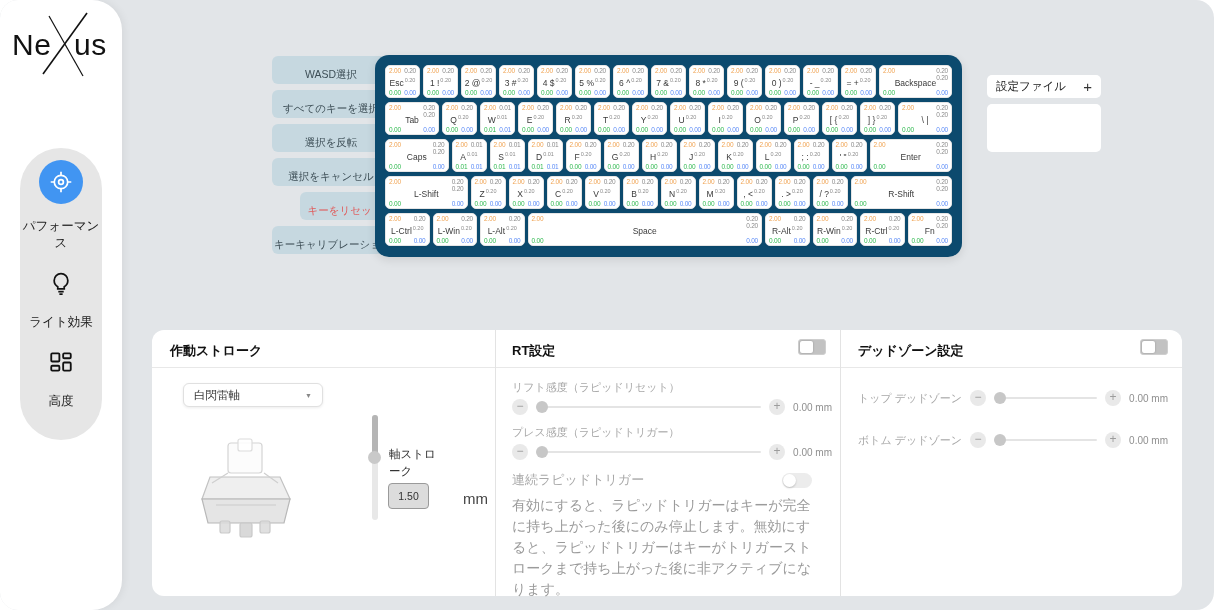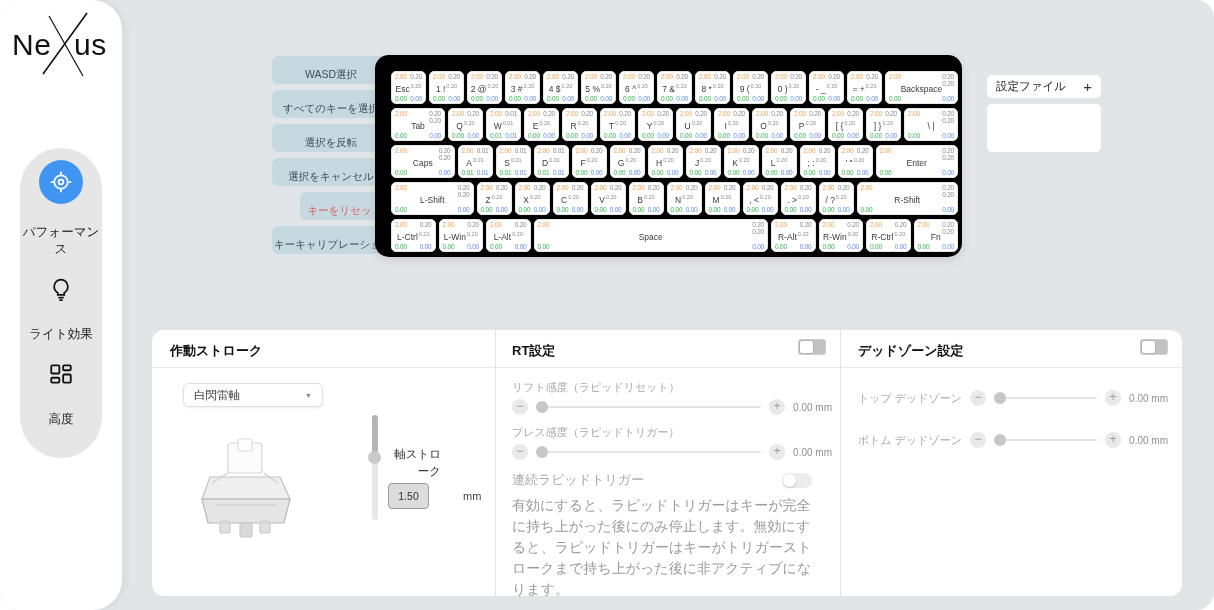--- a/index.html
+++ b/index.html
@@ -10,30 +10,30 @@
   .sidebar{position:absolute;left:0;top:0;bottom:0;width:122px;background:#fff;
            border-radius:0 30px 30px 0;box-shadow:2px 0 8px rgba(0,0,0,.06);}
   .logo{position:absolute;top:8px;left:10px;}
   .nav{position:absolute;left:20px;top:148px;width:82px;background:#e6e6e6;border-radius:41px;
        display:flex;flex-direction:column;align-items:center;padding:12px 0 30px;}
   .nav-item{display:flex;flex-direction:column;align-items:center;margin-top:14px;position:relative;cursor:pointer;}
   .nav-item:first-child{margin-top:0;}
   .nav-ic{width:44px;height:44px;display:flex;align-items:center;justify-content:center;border-radius:50%;}
   .nav-ic.active{background:#4195f2;}
   .nav-ic.plain{width:34px;height:34px;}
-  .nav-label{font-size:12.5px;color:#1e1e1e;text-align:center;line-height:1.35;margin-top:20px;width:78px;}
+  .nav-label{font-size:12.5px;color:#1e1e1e;text-align:center;line-height:1.35;margin-top:14px;width:78px;}
   .red-dot{position:absolute;right:-12px;top:8px;width:9px;height:9px;border-radius:50%;background:#f26d6d;}
   
   .actions{position:absolute;left:272px;top:56px;width:118px;display:flex;flex-direction:column;gap:6px;}
   .act-btn{height:28px;border:none;border-radius:6px;background:#c6d8e0;color:#3d4e56;font-size:10.5px;
            font-family:inherit;white-space:nowrap;cursor:pointer;padding:12px 2px;}
   .act-btn.danger{color:#e05b5b;margin-left:28px;}
   
-  .kb-panel{position:absolute;left:375px;top:55px;width:587px;height:202px;background:#000000;border-radius:14px;
-            box-shadow:0 3px 10px rgba(0,0,0,.10);padding:16px;z-index:5;}
+  .kb-panel{position:absolute;left:375px;top:55px;width:587px;height:202px;background:#0c4a6e;border-radius:14px;
+            box-shadow:0 3px 10px rgba(0,0,0,.10);padding:10px;z-index:5;}
   .kb-row{display:flex;gap:3px;height:33px;margin-bottom:4px;}
   .key{position:relative;background:#fff;border:1px solid #e6e6e6;border-radius:5px;flex:0 0 auto;
        box-shadow:0 1px 2px rgba(0,0,0,.05);cursor:pointer;}
   .key .klabel{position:absolute;inset:0;display:flex;align-items:center;justify-content:center;
        font-size:8.5px;color:#3a3a3a;padding-top:2px;}
   .key sup{font-size:5.5px;margin-left:1px;position:relative;top:-3px;color:#8b8b8b;}
   .kv{position:absolute;font-size:6.5px;letter-spacing:-.2px;}
   .vo{top:1px;left:3px;color:#f0a352;}
   .vg1{top:1px;right:3px;color:#8b8b8b;}
   .vg2{top:8px;right:3px;color:#8b8b8b;}
@@ -65,24 +65,24 @@
   .note{position:absolute;font-size:10.5px;color:#8f8f8f;line-height:1.6;}
   
   .dropdown{position:absolute;left:31px;top:53px;width:140px;height:24px;background:#fff;border:1px solid #e0e0e0;
             border-radius:6px;box-shadow:0 1px 3px rgba(0,0,0,.08);display:flex;align-items:center;
             justify-content:space-between;padding:0 10px;font-size:11.5px;color:#333;cursor:pointer;}
   .caret{font-size:7px;color:#888;}
   .switch-img{position:absolute;left:38px;top:105px;}
   .vslider{position:absolute;left:220px;top:85px;width:6px;height:105px;background:#e8e8e8;border-radius:3px;}
   .vfill{position:absolute;left:0;top:0;width:6px;height:42px;background:#b5b5b5;border-radius:3px;}
   .vthumb{position:absolute;left:-4px;top:36px;width:13px;height:13px;border-radius:50%;background:#c9c9c9;cursor:pointer;}
-  .axis-label{position:absolute;left:237px;top:116px;width:52px;font-size:11.5px;color:#2e2e2e;line-height:1.5;text-align:right;}
+  .axis-label{position:absolute;left:237px;top:116px;width:52px;font-size:11.5px;color:#2e2e2e;line-height:1.5;}
   .axis-input{position:absolute;left:236px;top:153px;width:41px;height:26px;background:#dcdcdc;border:1px solid #9a9a9a;
               border-radius:4px;text-align:center;font-size:10.5px;color:#333;font-family:inherit;}
-  .axis-unit{position:absolute;left:283px;top:160px;font-size:11px;color:#444;padding-left:28px;}
+  .axis-unit{position:absolute;left:283px;top:160px;font-size:15px;color:#444;padding-left:28px;}
 </style>
 </head>
 <body>
 
 <div class="app">
 
   <aside class="sidebar">
     <div class="logo">
       <svg width="102" height="72" viewBox="0 0 102 72">
         <text id="brand-l" x="2" y="47" font-size="30" fill="#111" font-family="Liberation Sans, sans-serif" letter-spacing="0.5">Ne</text>

